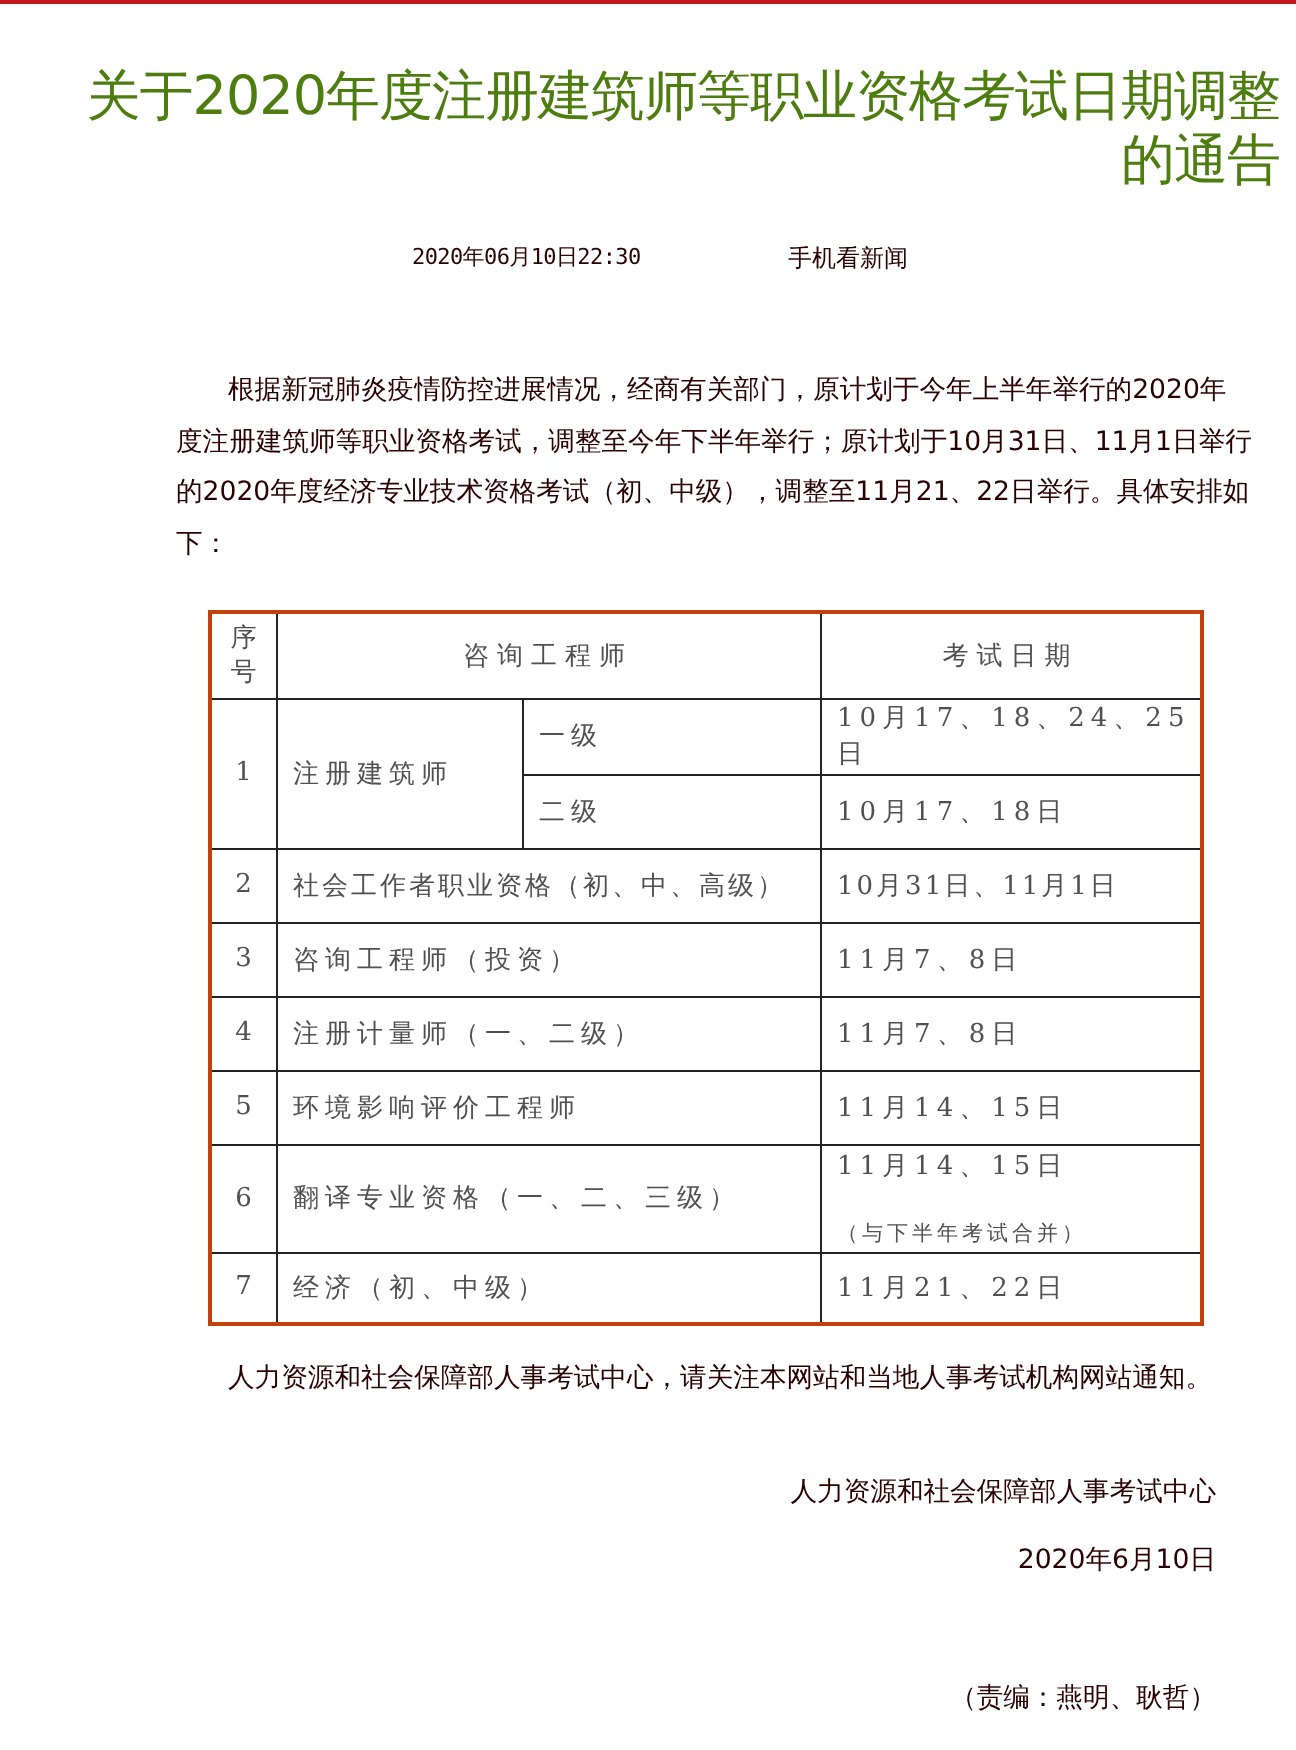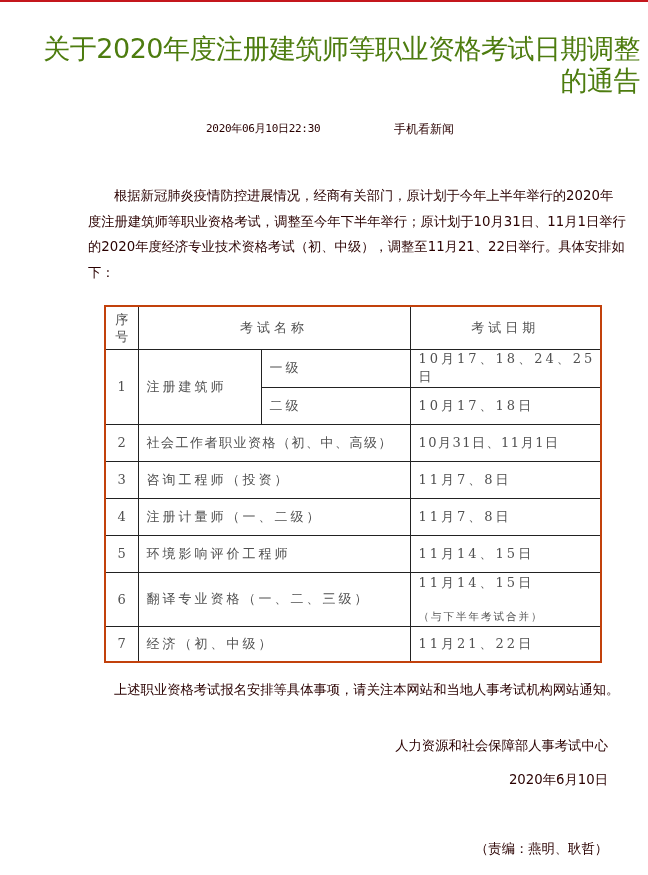--- a/index.html
+++ b/index.html
@@ -55,21 +55,21 @@
 <table class="sched">
   <colgroup>
     <col style="width:33px">
       <col style="width:123px">
       <col style="width:149px">
       <col style="width:191px">
   </colgroup>
   <tbody>
       <tr style="height:43px">
     <td class="c" style="padding:0 8px;line-height:17px;">序号</td>
-    <td class="c hdr" colspan="2">考试名称</td>
+    <td class="c hdr" colspan="2">咨询工程师</td>
     <td class="c hdr">考试日期</td>
   </tr>
   <tr style="height:38px">
     <td class="c" rowspan="2">1</td>
     <td class="wide" rowspan="2">注册建筑师</td>
     <td class="wide">一级</td>
     <td class="wide">10月17、18、24、25日</td>
   </tr>
   <tr style="height:37px">
     <td class="wide">二级</td>
@@ -104,17 +104,17 @@
     </td>
   </tr>
   <tr style="height:36px">
     <td class="c">7</td>
     <td class="wide" colspan="2">经济（初、中级）</td>
     <td class="wide">11月21、22日</td>
   </tr>
 </tbody>
   </table>
 
-<p class="para p2">上述职业资格考试报名安排等具体事项，请关注本网站和当地人事考试机构网站通知。</p>
+<p class="para p2">人力资源和社会保障部人事考试中心，请关注本网站和当地人事考试机构网站通知。</p>
 
 <div class="right sig">人力资源和社会保障部人事考试中心</div>
 <div class="right sigdate">2020年6月10日</div>
 <div class="right editor">（责编：燕明、耿哲）</div>
 
 </body></html>

